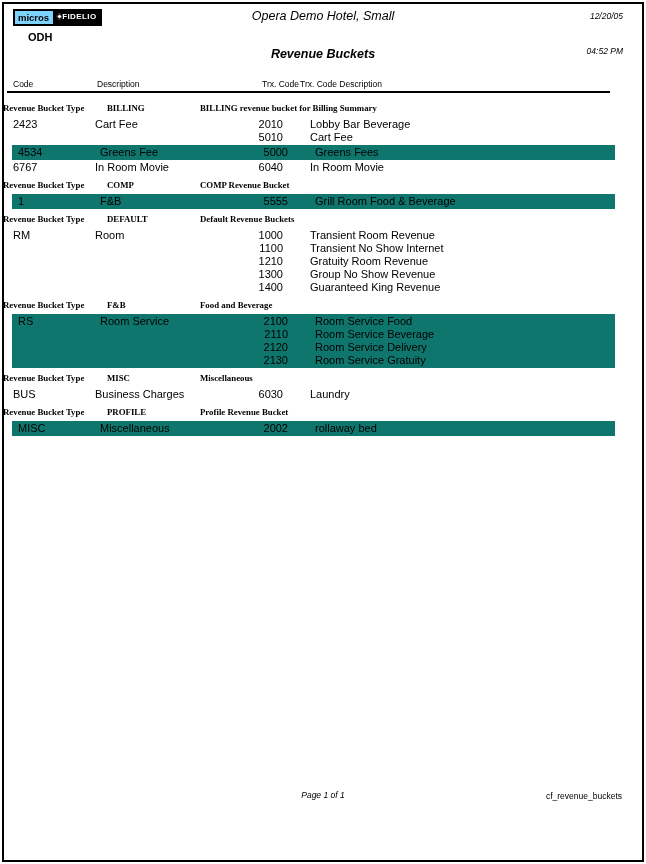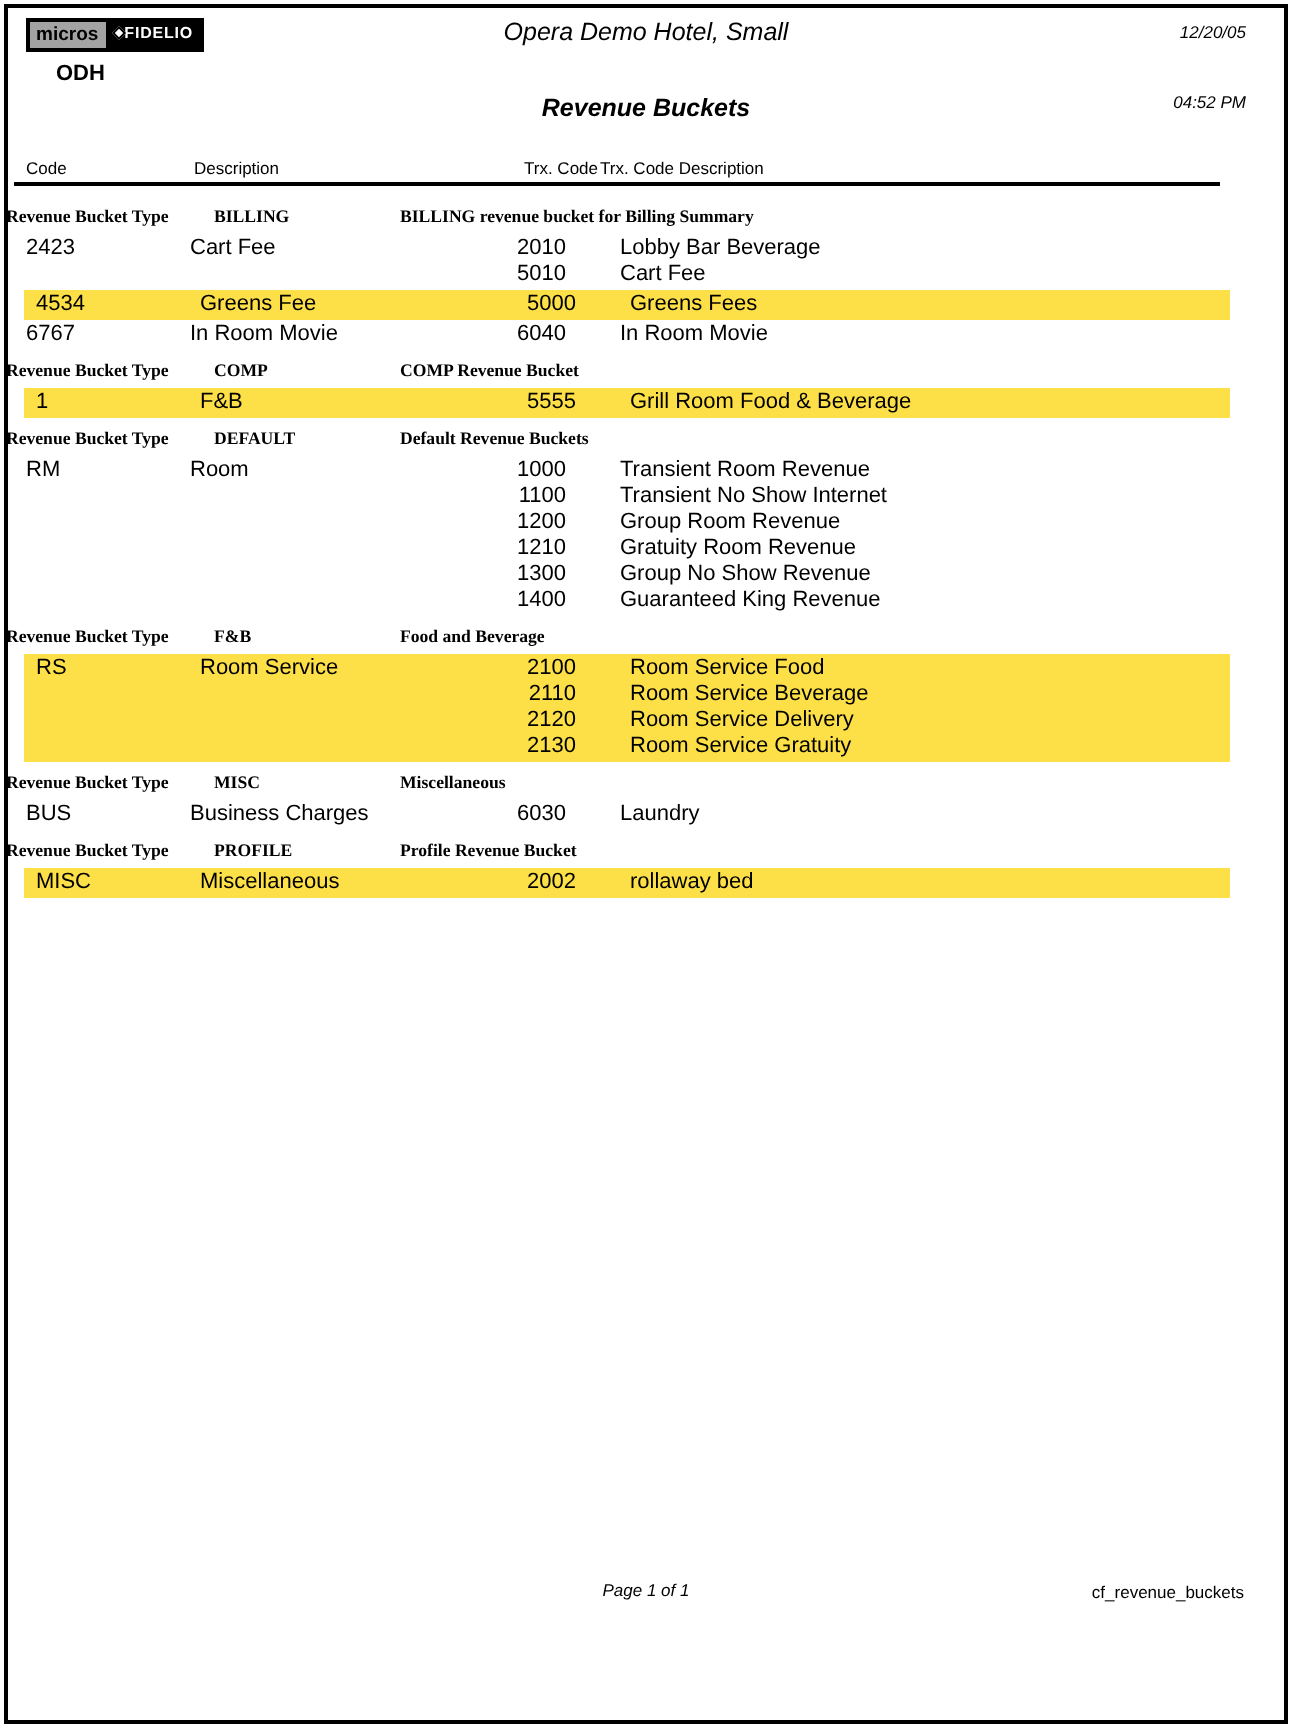--- a/index.html
+++ b/index.html
@@ -20,21 +20,21 @@
     pointer-events: none;
   }
   
   .logo { position: absolute; left: 13px; top: 9px; display: flex; align-items: stretch; }
   .micros-box {
     border: 2px solid #000;
     font-weight: bold;
     font-size: 9.5px;
     line-height: 11px;
     padding: 1px 4px 1px 3px;
-    background: #a3a3a3;
+    background: #7dd3fc;
     z-index: 1;
   }
   .fidelio-box {
     background: #000;
     color: #fff;
     font-weight: bold;
     font-size: 8px;
     line-height: 13px;
     padding: 1px 5px 1px 8px;
     letter-spacing: 0.4px;
@@ -88,21 +88,21 @@
   .sh-label { position: absolute; left: 3px; white-space: nowrap; }
   .sh-value { position: absolute; left: 107px; white-space: nowrap; }
   .sh-desc  { position: absolute; left: 200px; white-space: nowrap; }
   .record {
     position: relative;
     margin-left: 7px;
     width: 603px;
     padding: 1px 0;
     font-size: 11px;
   }
-  .record.shaded { background: #fde047; margin-left: 12px; }
+  .record.shaded { background: #0f766e; margin-left: 12px; }
   .rec-code { position: absolute; left: 6px; top: 1px; line-height: 13px; white-space: nowrap; }
   .rec-desc { position: absolute; left: 88px; top: 1px; line-height: 13px; white-space: nowrap; }
   .trx-line { position: relative; height: 13px; line-height: 13px; }
   .trx-code { position: absolute; left: 233px; width: 43px; text-align: right; white-space: nowrap; }
   .trx-desc { position: absolute; left: 303px; white-space: nowrap; }
   
   .footer-page {
     position: absolute; left: 0; right: 0; top: 790px;
     text-align: center; font-style: italic; font-size: 8.5px;
   }
@@ -198,24 +198,20 @@
           <span class="rec-desc">Room</span>
           <div class="trx-line">
             <span class="trx-code">1000</span>
             <span class="trx-desc">Transient Room Revenue</span>
           </div>
           <div class="trx-line">
             <span class="trx-code">1100</span>
             <span class="trx-desc">Transient No Show Internet</span>
           </div>
           <div class="trx-line">
-            <span class="trx-code">1200</span>
-            <span class="trx-desc">Group Room Revenue</span>
-          </div>
-          <div class="trx-line">
             <span class="trx-code">1210</span>
             <span class="trx-desc">Gratuity Room Revenue</span>
           </div>
           <div class="trx-line">
             <span class="trx-code">1300</span>
             <span class="trx-desc">Group No Show Revenue</span>
           </div>
           <div class="trx-line">
             <span class="trx-code">1400</span>
             <span class="trx-desc">Guaranteed King Revenue</span>

